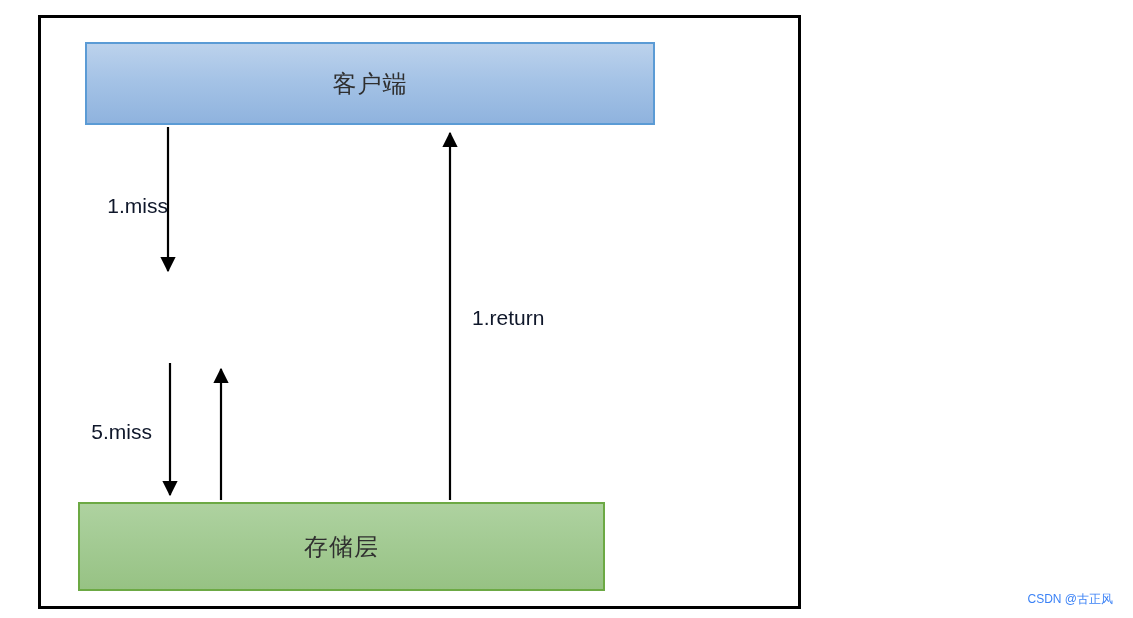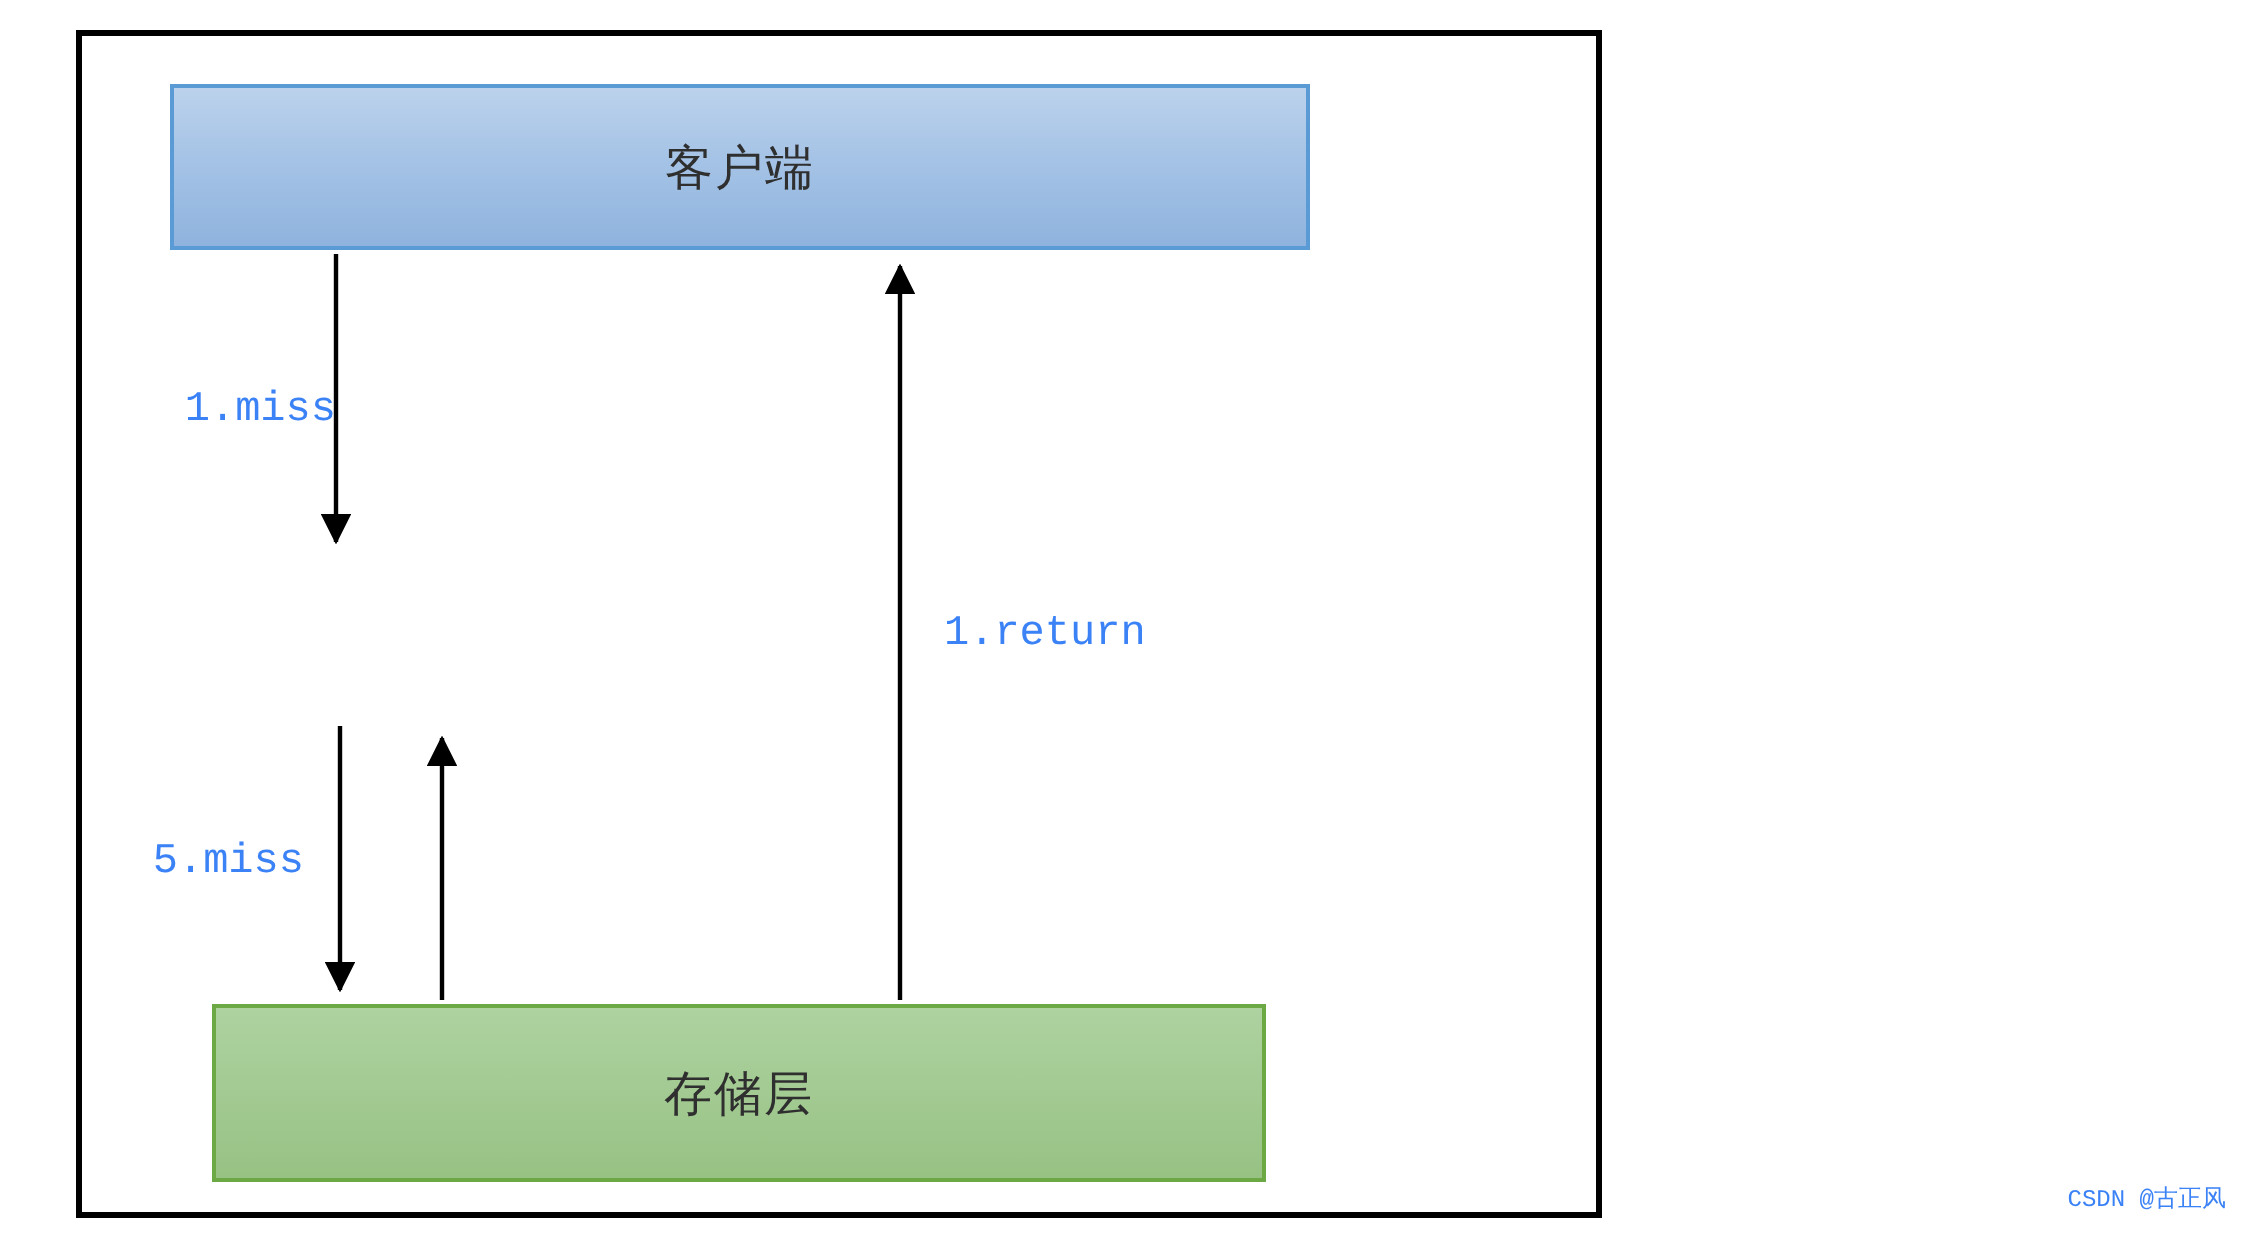--- a/index.html
+++ b/index.html
@@ -6,21 +6,20 @@
     margin: 0; padding: 0;
     background: #ffffff;
     font-family: "Liberation Sans", "DejaVu Sans", sans-serif;
   }
   .canvas {
     position: relative;
     width: 1133px;
     height: 618px;
     background: #ffffff;
     overflow: hidden;
-    font-family: Liberation Mono, monospace;
   }
   .frame {
     position: absolute;
     left: 38px; top: 15px;
     width: 757px; height: 588px;
     border: 3px solid #000000;
     background: transparent;
   }
   .node {
     position: absolute;
@@ -38,34 +37,34 @@
     border: 2px solid #5b9bd5;
     background: linear-gradient(180deg, #bcd2ec 0%, #a5c3e6 45%, #8fb3de 100%);
   }
   .node-cache {
     left: 67px; top: 277px;
     width: 206px; height: 84px;
     border: 2px solid #f6ac00;
     background: linear-gradient(180deg, #fde5b0 0%, #fbd793 50%, #facc7d 100%);
   }
   .node-storage {
-    left: 106px; top: 502px;
+    left: 78px; top: 502px;
     width: 527px; height: 89px;
     border: 2px solid #6ca944;
     background: linear-gradient(180deg, #aed2a0 0%, #a2ca92 50%, #97c284 100%);
   }
   .arrows {
     position: absolute;
     left: 0; top: 0;
     pointer-events: none;
   }
   .edge-label {
     position: absolute;
     font-size: 21px;
-    color: #3b82f6;
+    color: #0f172a;
     white-space: nowrap;
   }
   .el-1 { top: 194px; right: 965px; text-align: right; }
   .el-2 { top: 420px; right: 981px; text-align: right; }
   .el-3 { top: 426px; left: 233px; }
   .el-4 { top: 306px; left: 472px; }
   .watermark {
     position: absolute;
     top: 591px; right: 20px;
     font-size: 12px;

